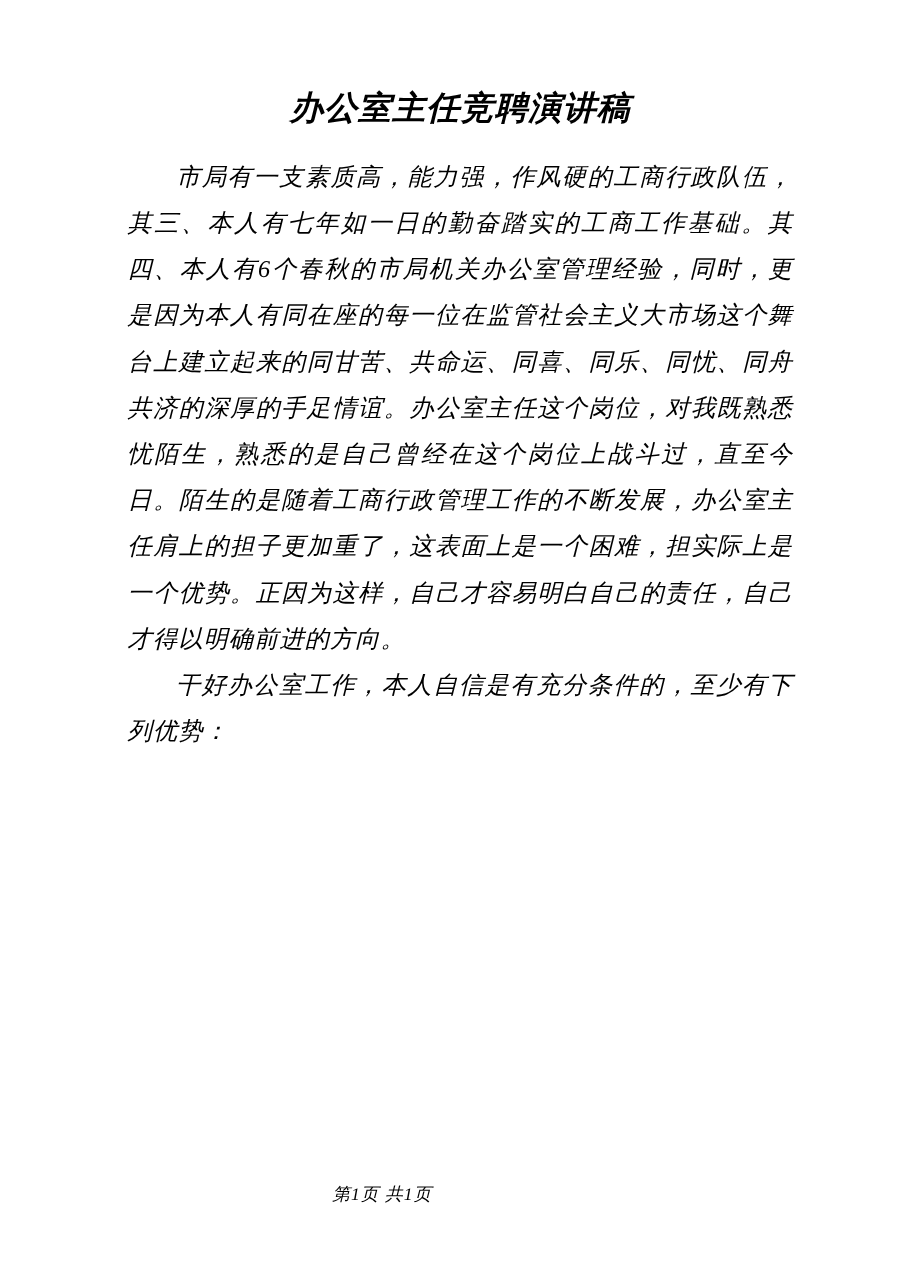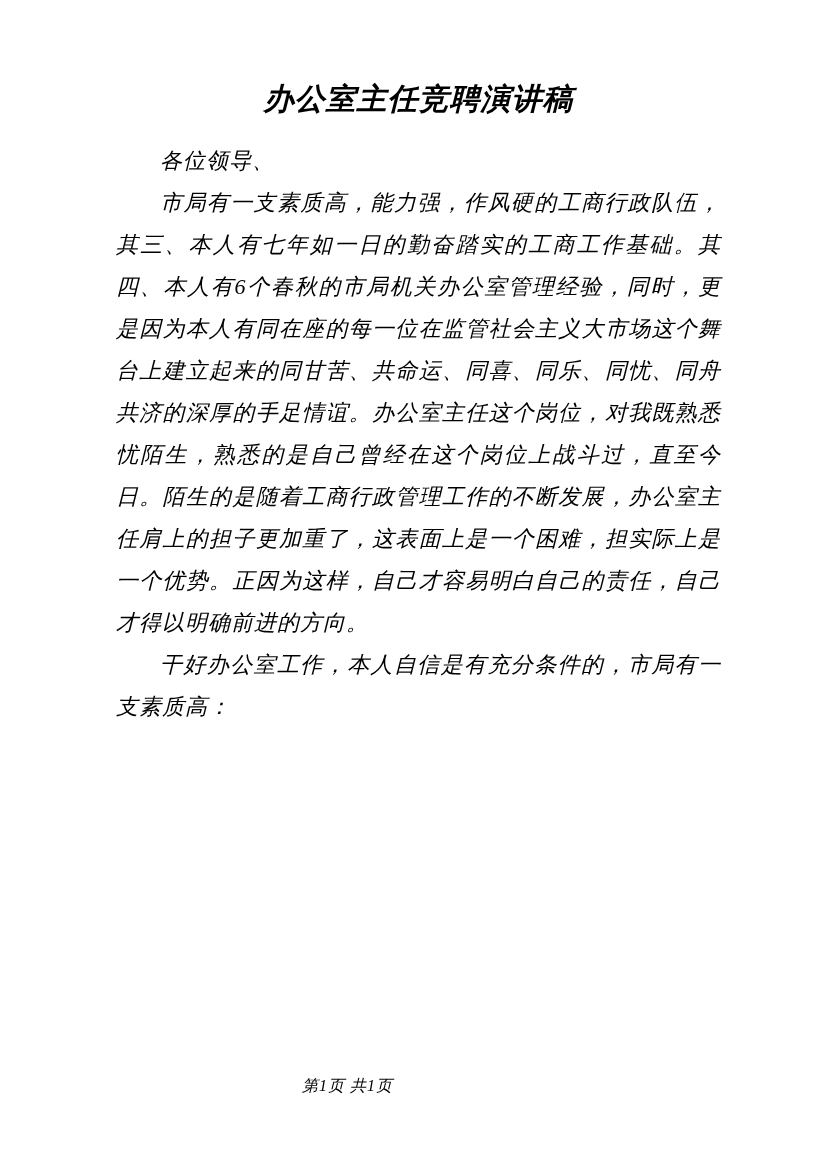--- a/index.html
+++ b/index.html
@@ -54,20 +54,19 @@
   }
 </style>
 </head>
 <body>
 
 <div class="page">
 
   <h1 class="doc-title">办公室主任竞聘演讲稿</h1>
 
   <div class="doc-body">
-    <p>各位领导、</p>
     <p>市局有一支素质高，能力强，作风硬的工商行政队伍，其三、本人有七年如一日的勤奋踏实的工商工作基础。其四、本人有6个春秋的市局机关办公室管理经验，同时，更是因为本人有同在座的每一位在监管社会主义大市场这个舞台上建立起来的同甘苦、共命运、同喜、同乐、同忧、同舟共济的深厚的手足情谊。办公室主任这个岗位，对我既熟悉忧陌生，熟悉的是自己曾经在这个岗位上战斗过，直至今日。陌生的是随着工商行政管理工作的不断发展，办公室主任肩上的担子更加重了，这表面上是一个困难，担实际上是一个优势。正因为这样，自己才容易明白自己的责任，自己才得以明确前进的方向。</p>
-    <p>干好办公室工作，本人自信是有充分条件的，市局有一支素质高：</p>
+    <p>干好办公室工作，本人自信是有充分条件的，至少有下列优势：</p>
   </div>
 
 </div>
 
 <div class="doc-footer">第1页 共1页</div>
 
 </body></html>

